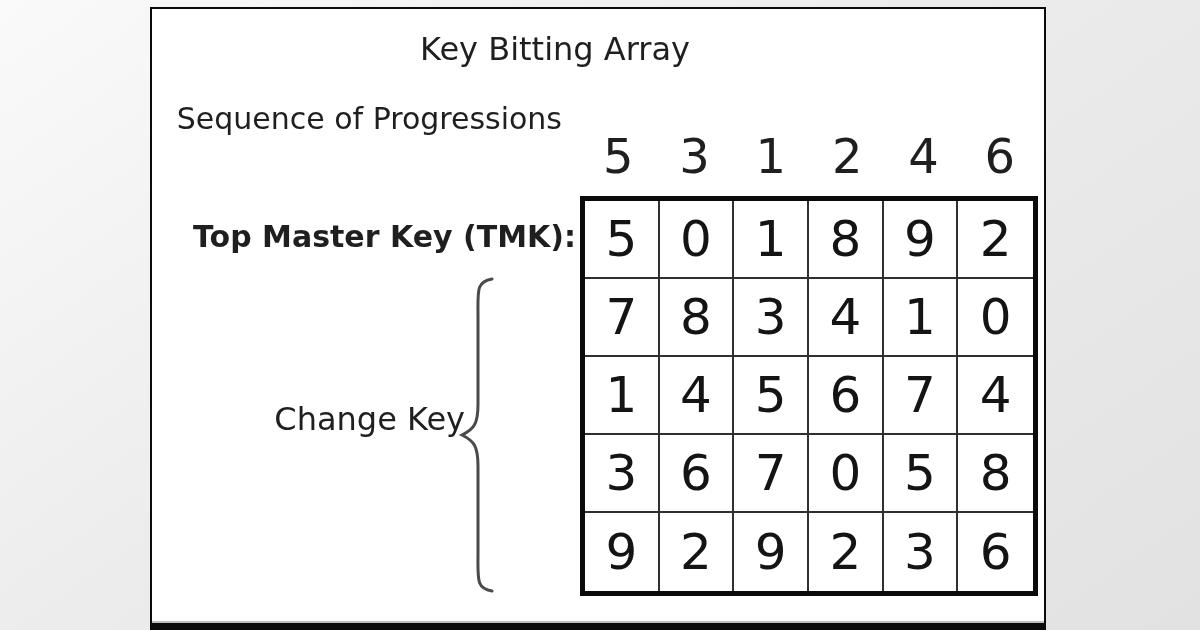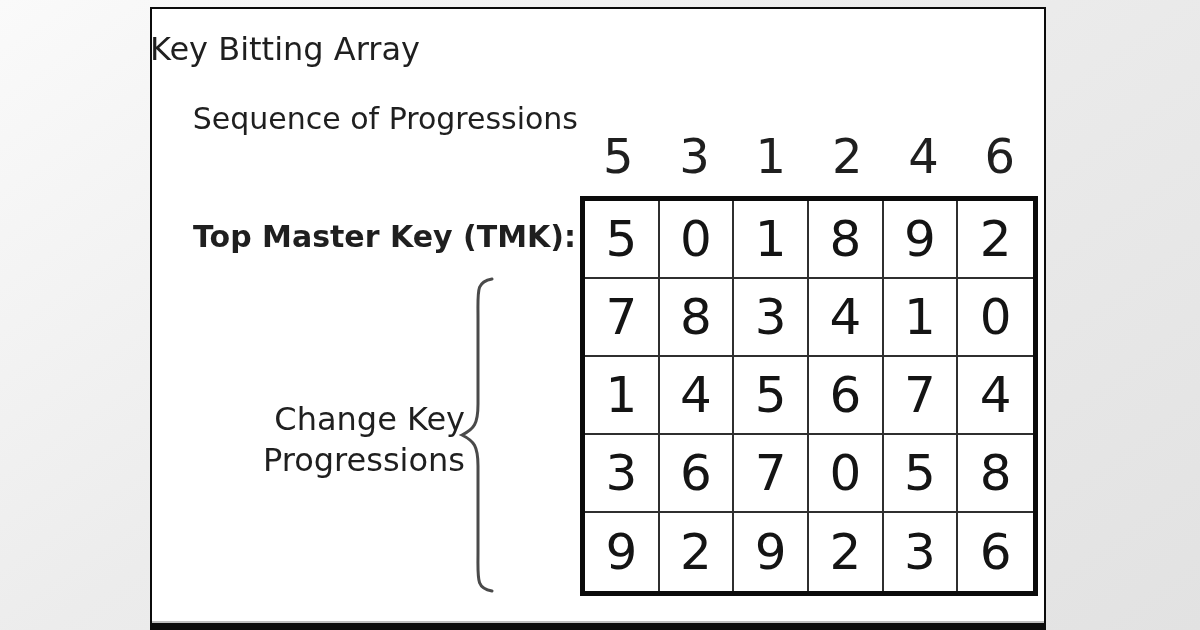--- a/index.html
+++ b/index.html
@@ -11,26 +11,26 @@
   .panel{
     position:absolute;left:150px;top:7px;width:896px;height:623px;
     background:var(--panel-bg,#ffffff);
     border:2px solid var(--border,#0b0b0b);
     border-bottom-width:7px;
     box-sizing:border-box;
     box-shadow:inset 0 -2px 0 rgba(0,0,0,.25);
   }
   .title{
     position:absolute;left:150px;top:30px;width:810px;
-    font-size:32px;color:var(--text,#1f1f1f);
+    text-align:center;font-size:32px;color:var(--text,#1f1f1f);
     letter-spacing:0px;
   }
   .sop-label{
     position:absolute;left:150px;top:100px;width:412px;
-    text-align:right;font-size:30px;line-height:38px;color:var(--text,#1f1f1f);padding-left:16px;
+    text-align:right;font-size:30px;line-height:38px;color:var(--text,#1f1f1f);
   }
   .sop-values{
     position:absolute;left:580px;top:120px;width:458px;height:66px;
     display:flex;align-items:flex-end;
   }
   .sop-cell{
     flex:1;text-align:center;font-size:48px;line-height:60px;
     color:var(--text,#1f1f1f);
   }
   .tmk-label{
@@ -80,21 +80,20 @@
   </div>
 
 <div class="tmk-label">Top Master Key (TMK):</div>
 
 <svg class="brace" viewBox="0 0 52 318" preserveAspectRatio="none">
   <path d="M 40,3 C 24,6 26,14 26,42 L 26,128 C 26,148 22,153 10,159 C 22,165 26,170 26,190 L 26,276 C 26,304 24,312 40,315" fill="none" stroke="#4a4a4a" stroke-width="3" stroke-linecap="round"></path>
 </svg>
 
 <div class="change-label">
   <div>Change Key</div>
-  <div>Progressions</div>
 </div>
 
 <div class="kba-grid">
     <div class="cell">5</div>
     <div class="cell">0</div>
     <div class="cell">1</div>
     <div class="cell">8</div>
     <div class="cell">9</div>
     <div class="cell last-col">2</div>
     <div class="cell">7</div>

